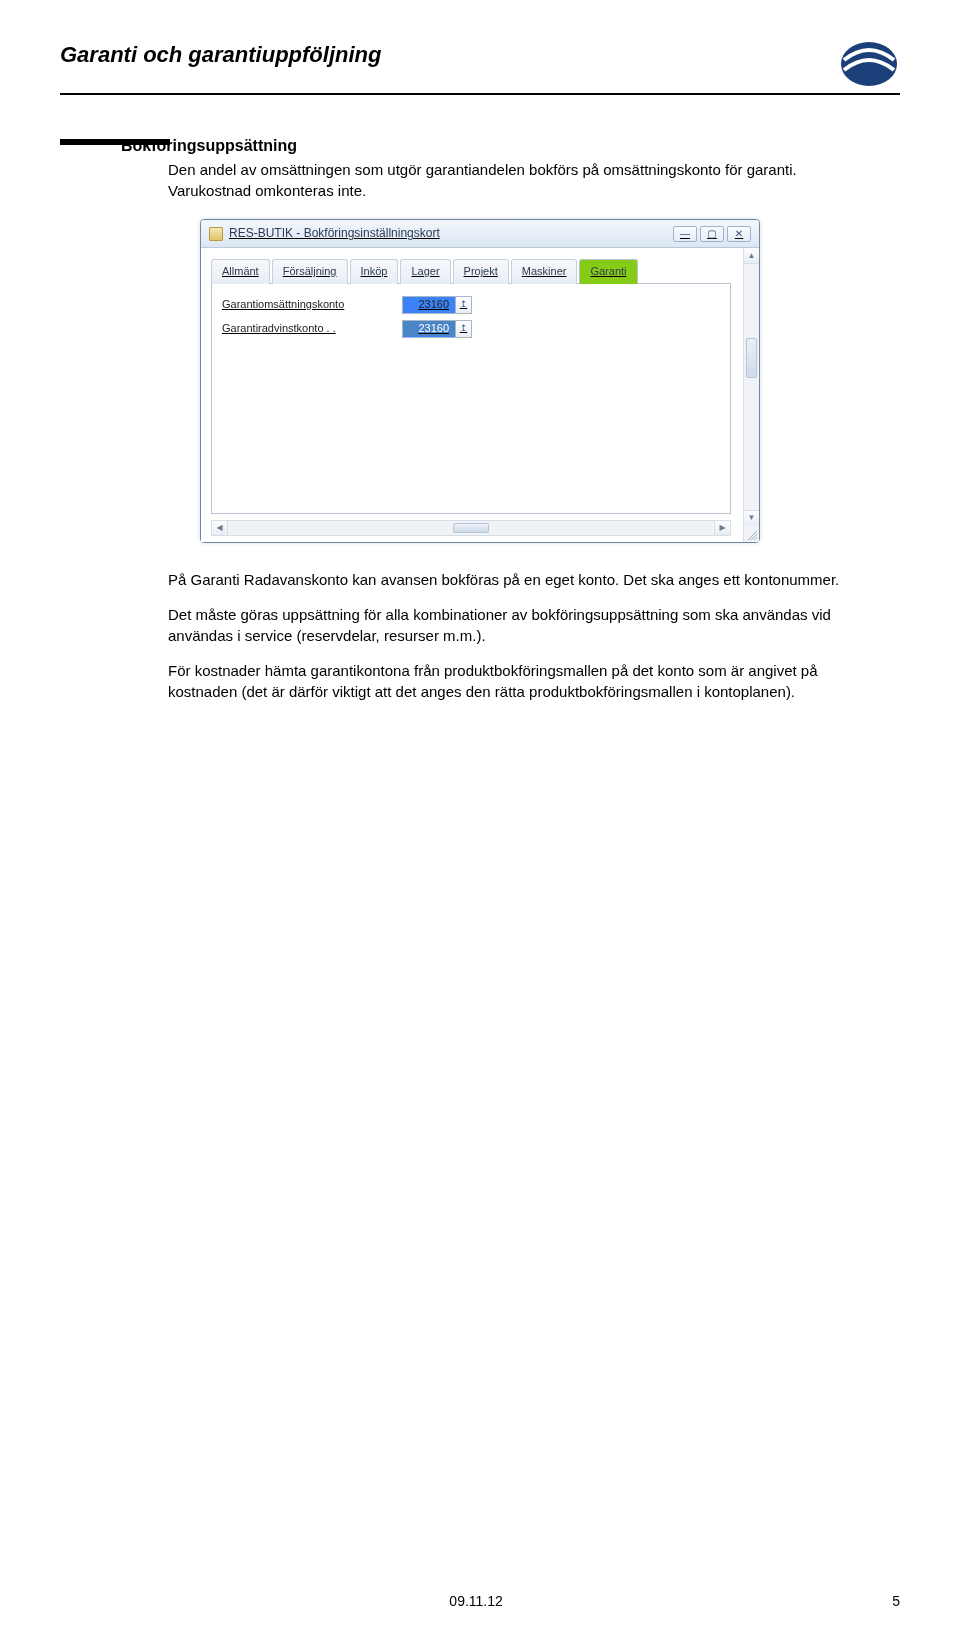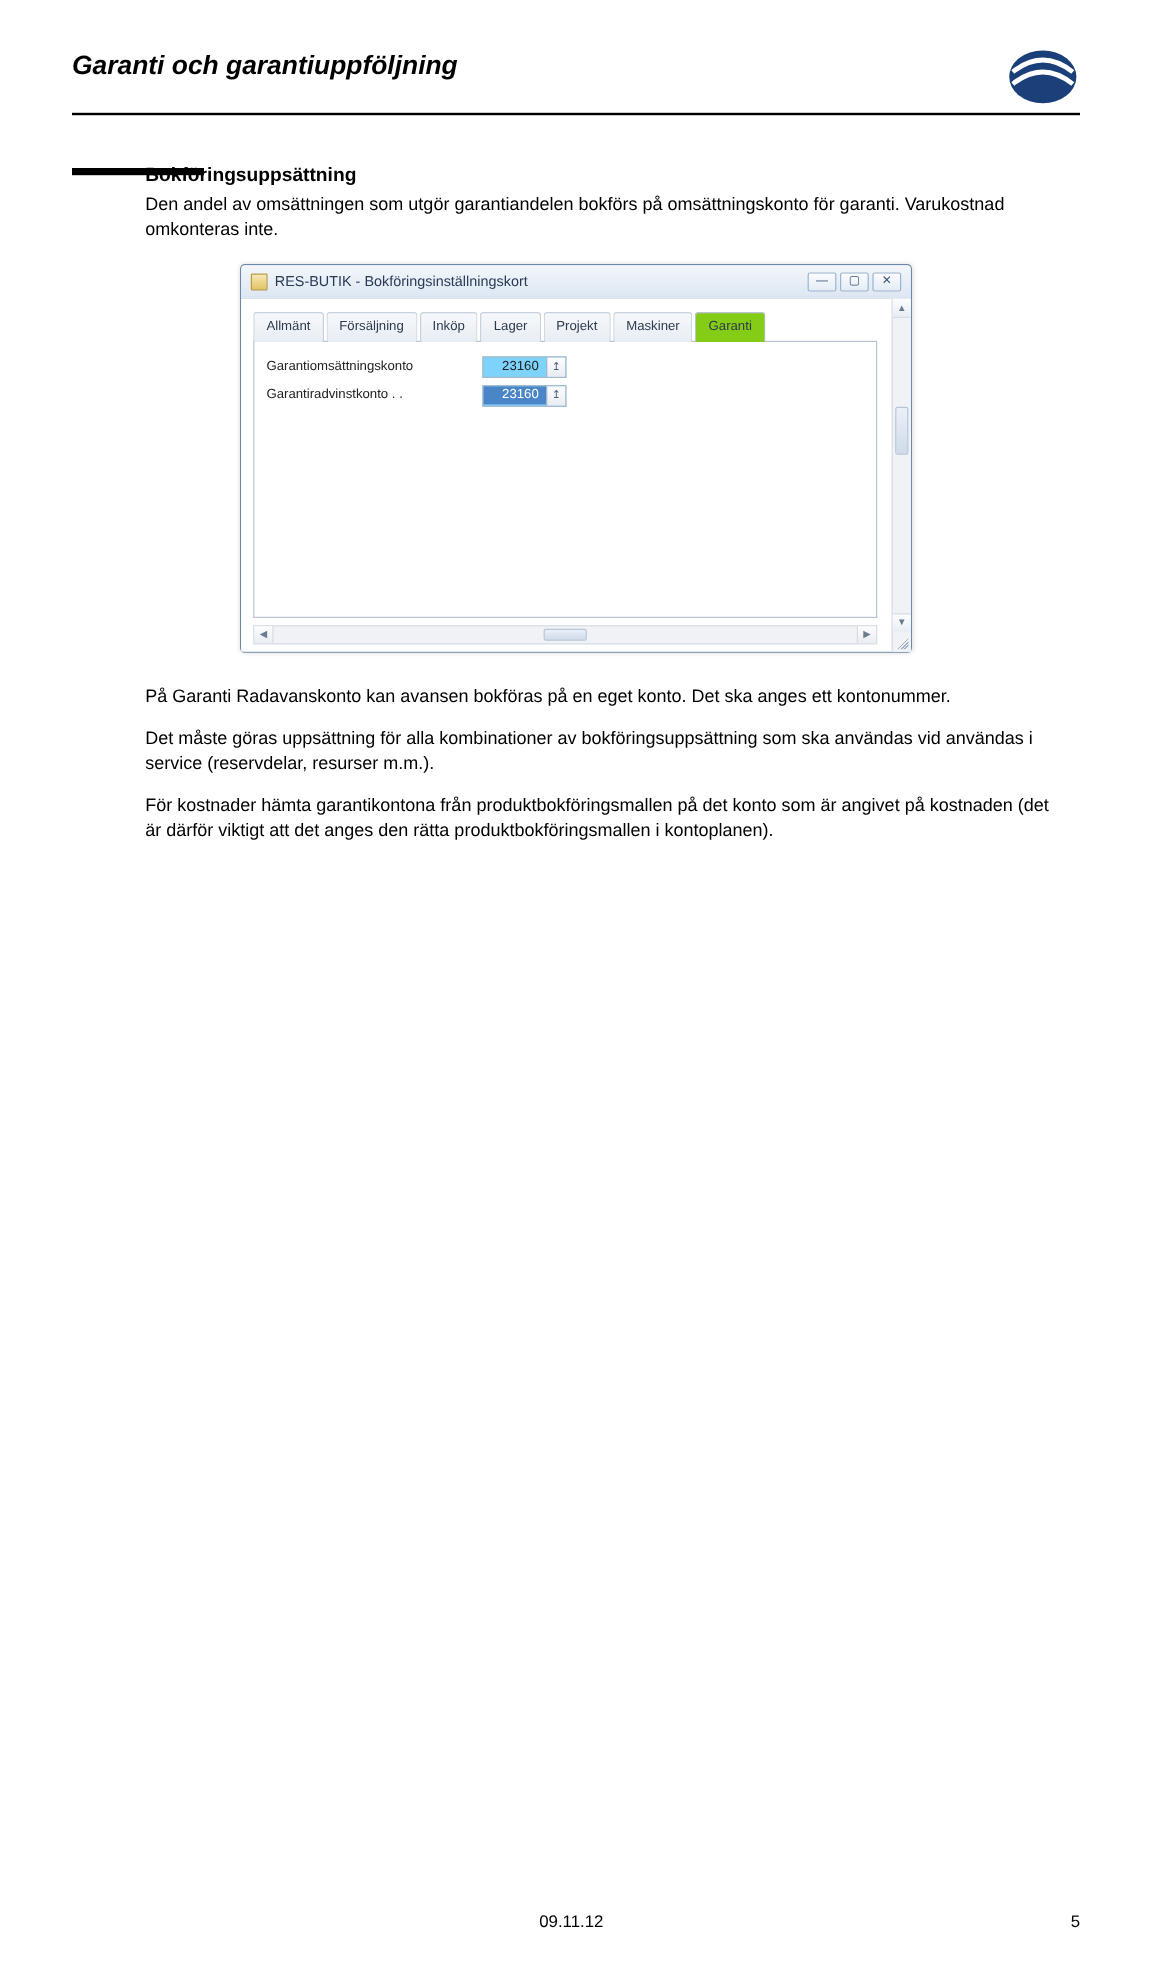--- a/index.html
+++ b/index.html
@@ -38,26 +38,27 @@
   }
   .accent-bar {
     width: 110px;
     height: 6px;
     background: #000;
     margin-bottom: -6px;
     position: relative;
     top: -20px;
   }
   .body-text {
-    margin-left: 61px;
+    margin-left: 108px;
     margin-right: 20px;
   }
   .body-text p { margin-bottom: 14px; }
   .screenshot-wrap {
     margin: 18px 0 26px 140px;
+    text-decoration: underline;
   }
   .win {
     width: 560px;
     border: 1px solid #6b88a8;
     border-radius: 4px;
     background: #fdfdfe;
     box-shadow: 0 0 4px rgba(0,0,0,0.15);
     font-family: "Segoe UI", Tahoma, sans-serif;
     font-size: 12px;
     color: #222;
@@ -161,21 +162,21 @@
   }
   .form-label {
     width: 170px;
     color: #222;
   }
   .form-field {
     display: flex;
     align-items: center;
     border: 1px solid #a9b6c6;
     height: 18px;
-    background: #7dd3fc;
+    background: #3b82f6;
   }
   .form-field .val {
     padding: 0 6px;
     min-width: 52px;
     text-align: right;
     font-size: 11px;
   }
   .form-field .val.highlight {
     background: #4a86c7;
     color: #fff;

